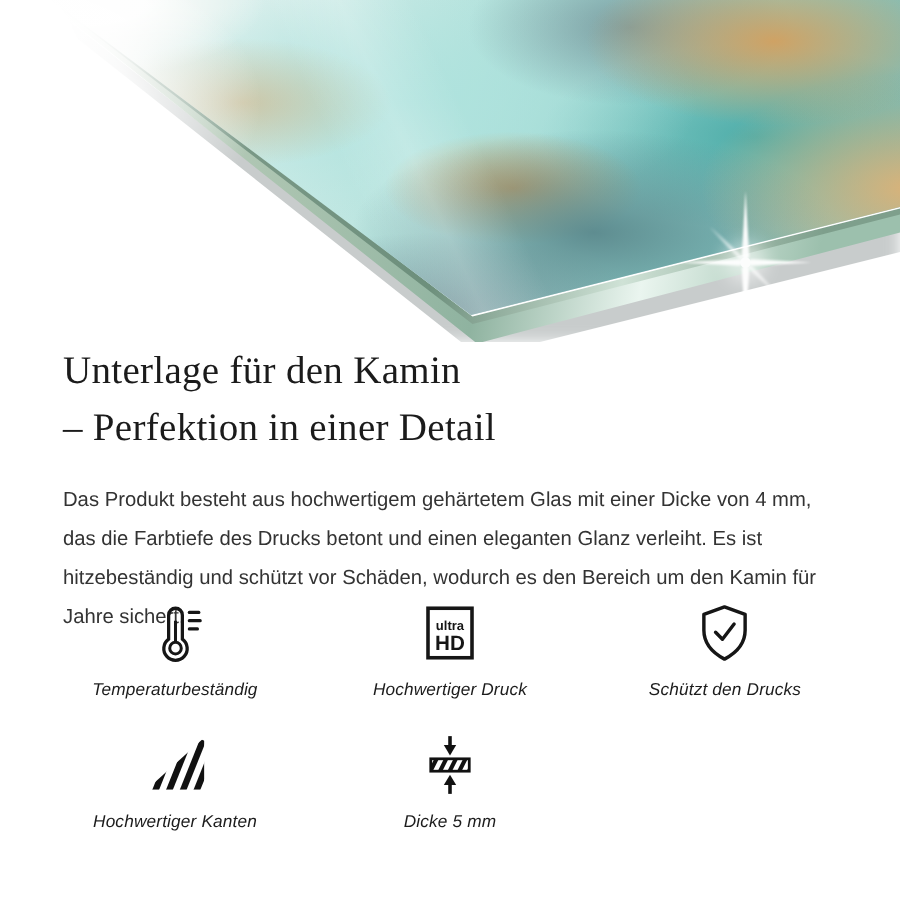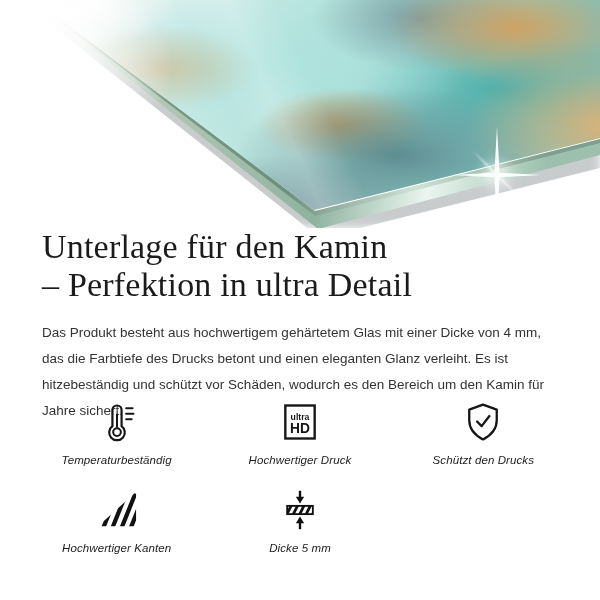--- a/index.html
+++ b/index.html
@@ -45,21 +45,21 @@
     position: absolute; inset: 0; pointer-events: none;
     background:
       radial-gradient(ellipse 55% 80% at -4% 30%, rgba(255,255,255,1) 18%, rgba(255,255,255,0.85) 34%, rgba(255,255,255,0) 60%),
       radial-gradient(ellipse 30% 35% at 10% 0%, rgba(255,255,255,0.95) 20%, rgba(255,255,255,0) 65%),
       linear-gradient(90deg, rgba(255,255,255,0.9) 0%, rgba(255,255,255,0) 18%);
   }
   .sparkle { position: absolute; left: 447px; top: 125px; width: 100px; height: 100px; pointer-events: none; }
 
   
   .content { position: absolute; left: 42px; right: 42px; top: 228px; }
-  .page-title { font-family: "Liberation Serif", "DejaVu Serif", serif; font-size: 34px; line-height: 38px; color: #1b1b1b; font-weight: 400; letter-spacing: 0.2px; }
+  .page-title { font-family: "Liberation Serif", "DejaVu Serif", serif; font-size: 26px; line-height: 38px; color: #1b1b1b; font-weight: 400; letter-spacing: 0.2px; }
   .description { margin-top: 16px; font-size: 13.5px; line-height: 26px; color: #333333; max-width: 516px; }
 
   
   .features {
     position: absolute; left: 25px; right: 25px; top: 398px;
     display: grid; grid-template-columns: repeat(3, 1fr); row-gap: 16px;
   }
   .feature { display: flex; flex-direction: column; align-items: center; height: 72px; }
   .feature .icon-wrap { height: 46px; display: flex; align-items: flex-end; justify-content: center; text-align: center; }
   .feature .label { margin-top: 10px; font-size: 11.5px; color: #1c1c1c; letter-spacing: 0.1px; white-space: nowrap; font-style: italic; }
@@ -84,21 +84,21 @@
       <path d="M26 26 L48 46 L50 50 L46 48 Z" fill="rgba(255,255,255,0.8)" style="filter: blur(1px)"></path>
       <path d="M74 74 L52 54 L50 50 L54 52 Z" fill="rgba(255,255,255,0.8)" style="filter: blur(1px)"></path>
       <circle cx="50" cy="50" r="3.5" fill="#fff"></circle>
     </g>
   </svg>
 </div>
 
 <div class="content">
   <h1 class="page-title">
     <div>Unterlage für den Kamin</div>
-    <div>– Perfektion in ultra Detail</div>
+    <div>– Perfektion in einer Detail</div>
   </h1>
   <p class="description">Das Produkt besteht aus hochwertigem gehärtetem Glas mit einer Dicke von 4 mm, das die Farbtiefe des Drucks betont und einen eleganten Glanz verleiht. Es ist hitzebeständig und schützt vor Schäden, wodurch es den Bereich um den Kamin für Jahre sichert.</p>
 </div>
 
 <div class="features">
 
   <div class="feature">
     <div class="icon-wrap">
       <svg width="44" height="44" viewBox="0 0 48 48" fill="none" stroke="#161616" stroke-width="2.4">
         <path d="M19 11 a5 5 0 0 1 10 0 V28.5 a8.5 8.5 0 1 1 -10 0 Z"></path>

